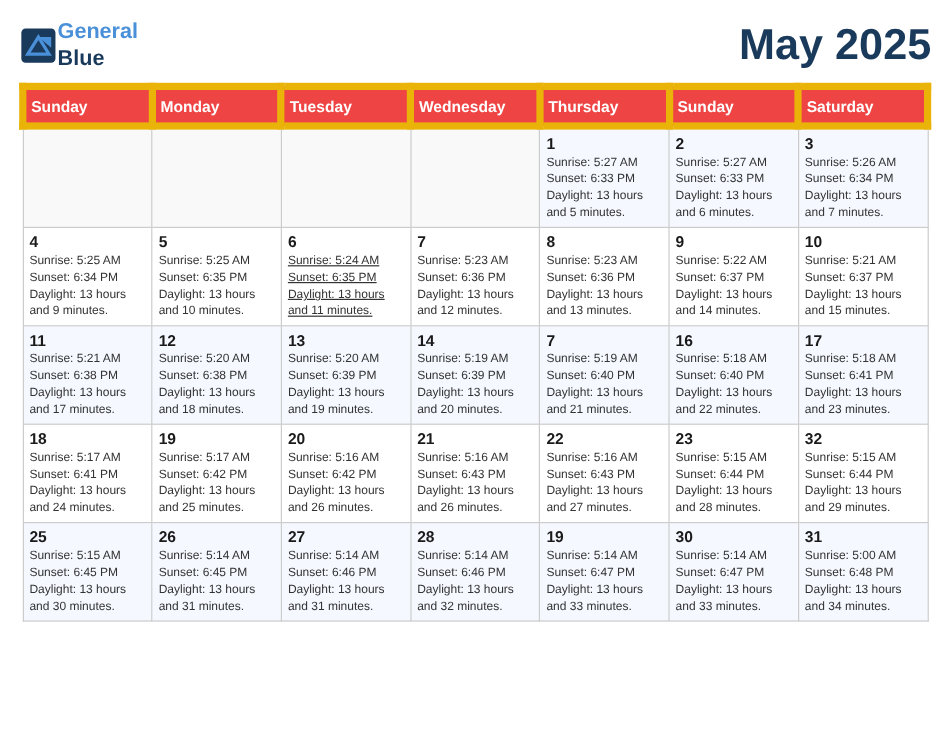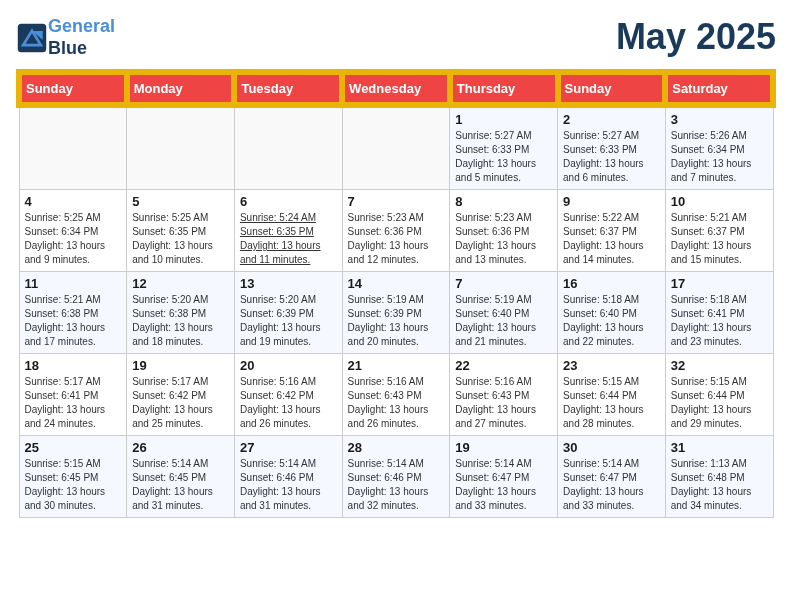--- a/index.html
+++ b/index.html
@@ -309,19 +309,19 @@
 Daylight: 13 hours and 33 minutes.</div>
         </td>
         <td>
           <span class="day-num">30</span>
           <div class="day-info" style="white-space: pre-line;">Sunrise: 5:14 AM
 Sunset: 6:47 PM
 Daylight: 13 hours and 33 minutes.</div>
         </td>
         <td>
           <span class="day-num">31</span>
-          <div class="day-info" style="white-space: pre-line;">Sunrise: 1:13 AM
+          <div class="day-info" style="white-space: pre-line;">Sunrise: 5:00 AM
 Sunset: 6:48 PM
 Daylight: 13 hours and 34 minutes.</div>
         </td>
       </tr>
     </tbody>
 </table>
 
 </body></html>

